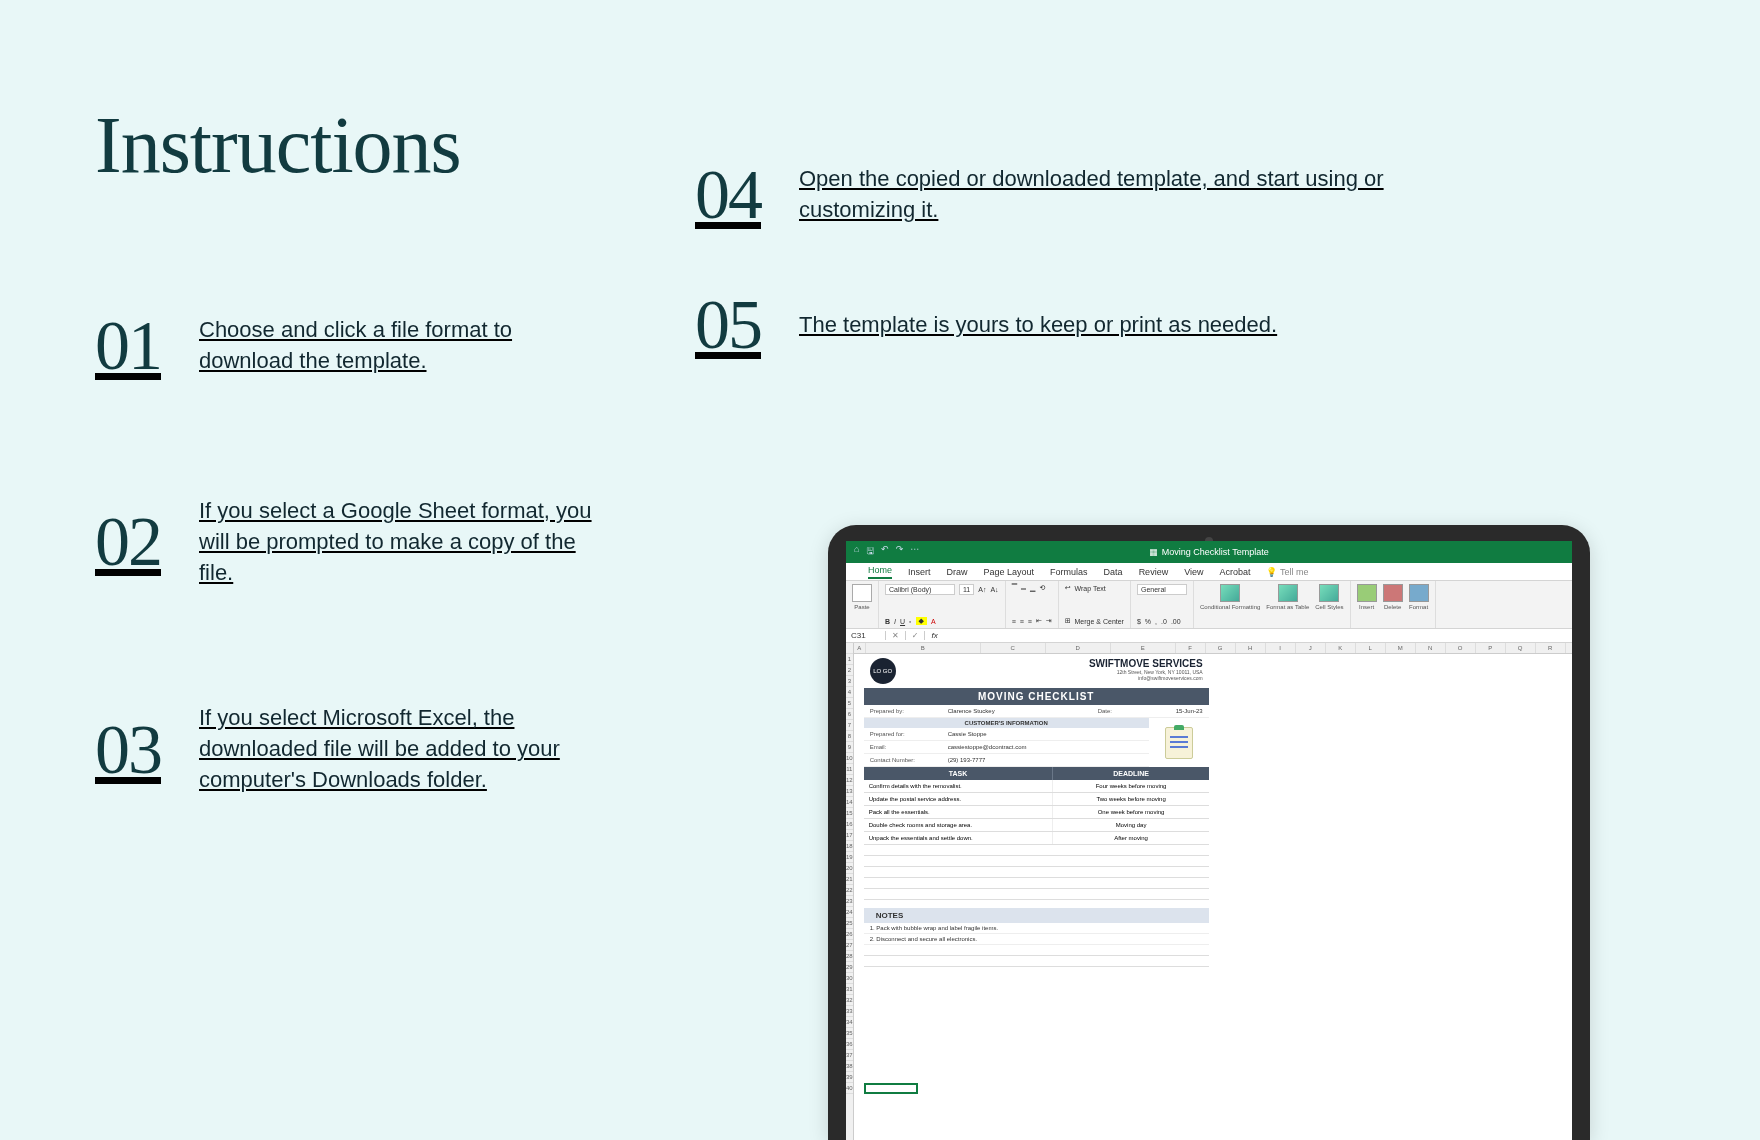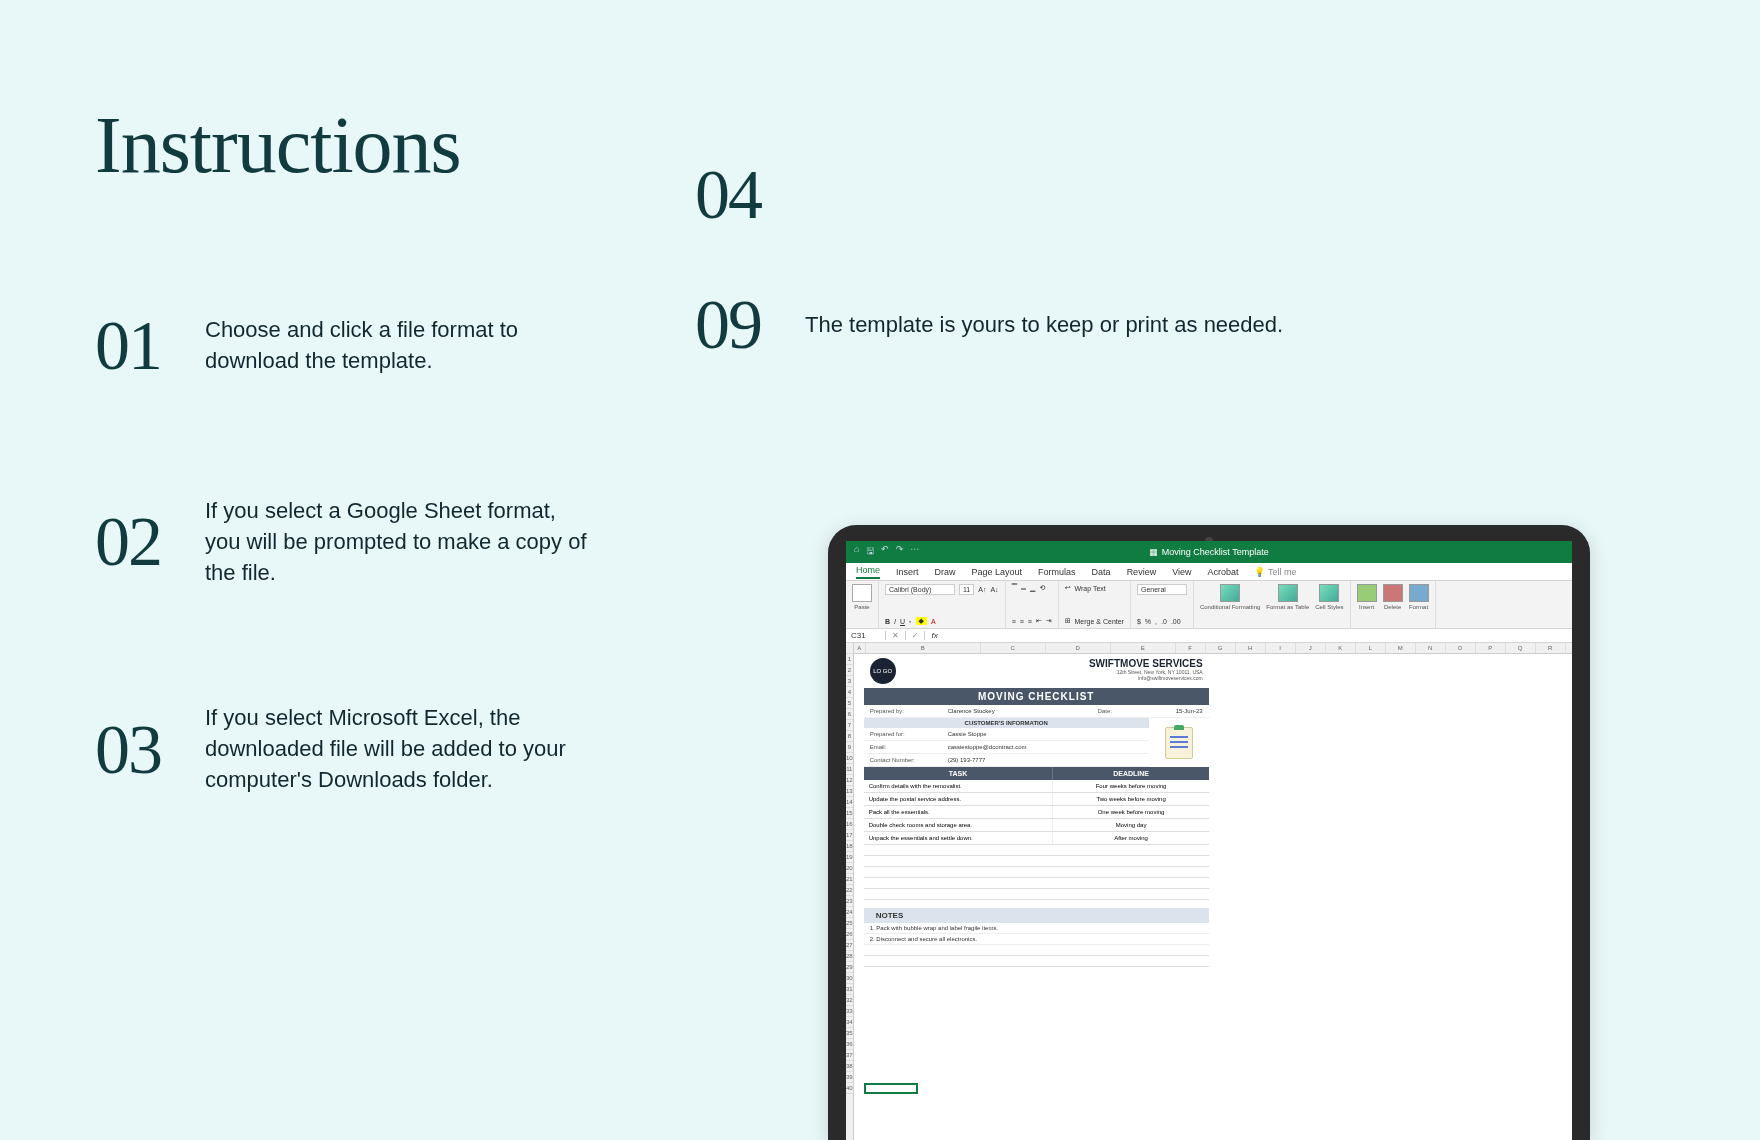--- a/index.html
+++ b/index.html
@@ -1,33 +1,33 @@
 <!DOCTYPE html>
 <html><head>
 <meta charset="utf-8">
 <style>
 * { margin: 0; padding: 0; box-sizing: border-box; }
 body { font-family: Georgia, 'Times New Roman', serif; background: #e8f7f7; width: 1760px; height: 1140px; overflow: hidden; position: relative; }
 .container { padding: 100px 80px 0 95px; display: flex; gap: 100px; }
 .left-col { width: 500px; }
 .right-col { width: 720px; }
 .title { font-size: 80px; font-weight: 400; color: #123b40; letter-spacing: -1px; margin-bottom: 120px; }
-.step { display: flex; gap: 20px; align-items: center; }
+.step { display: flex; gap: 14px; align-items: center; text-decoration: underline; }
 .left-col .step { margin-bottom: 115px; }
 .right-col .step { margin-bottom: 60px; }
 .step-num { font-size: 70px; font-weight: 400; color: #123b40; line-height: 1; letter-spacing: -2px; flex-shrink: 0; width: 90px; }
 .step-text { font-family: -apple-system, 'Segoe UI', sans-serif; font-size: 22px; color: #122830; line-height: 1.4; }
 .device { position: absolute; bottom: 0; right: 170px; width: 762px; height: 615px; background: #2a2a2a; border-radius: 28px 28px 0 0; padding: 16px 18px 0 18px; box-shadow: 0 4px 20px rgba(0,0,0,0.15); }
 .camera { position: absolute; top: 12px; left: 50%; transform: translateX(-50%); width: 8px; height: 8px; background: #444; border-radius: 50%; }
 .screen { background: #fff; width: 100%; height: 100%; overflow: hidden; }
 .excel-titlebar { background: #107c41; color: #fff; height: 22px; display: flex; align-items: center; font-family: 'Segoe UI', sans-serif; font-size: 9px; position: relative; }
 .tb-icons { display: flex; gap: 7px; padding-left: 8px; color: #cde; font-size: 9px; }
 .tb-title { position: absolute; left: 50%; transform: translateX(-50%); display: flex; align-items: center; gap: 4px; }
 .doc-ico { color: #fff; }
-.excel-menu { background: #fff; border-bottom: 1px solid #d4d4d4; height: 18px; display: flex; align-items: center; padding: 0 10px; gap: 16px; font-family: 'Segoe UI', sans-serif; font-size: 9px; color: #333; }
+.excel-menu { background: #fff; border-bottom: 1px solid #d4d4d4; height: 18px; display: flex; align-items: center; padding: 0 22px; gap: 16px; font-family: 'Segoe UI', sans-serif; font-size: 9px; color: #333; }
 .menu-item.active { color: #107c41; border-bottom: 2px solid #107c41; padding-bottom: 2px; }
 .ribbon { background: #f3f3f3; border-bottom: 1px solid #d4d4d4; height: 48px; display: flex; font-family: 'Segoe UI', sans-serif; font-size: 7px; color: #333; }
 .rib-grp { border-right: 1px solid #ddd; padding: 3px 6px; display: flex; flex-direction: column; justify-content: space-between; }
 .rib-row { display: flex; gap: 4px; align-items: center; }
 .rib-btn { background: #fff; border: 1px solid #ccc; padding: 1px 3px; font-size: 7px; color: #333; }
 .rib-lbl { font-size: 6px; color: #555; text-align: center; }
 .rib-big { display: flex; flex-direction: column; align-items: center; gap: 2px; }
 .big-ico { width: 20px; height: 18px; background: linear-gradient(135deg,#7db,#4a9); border: 1px solid #999; }
 .fmla-bar { background: #fff; border-bottom: 1px solid #d4d4d4; height: 14px; display: flex; align-items: center; font-family: 'Segoe UI', sans-serif; font-size: 8px; color: #333; }
 .name-box { width: 40px; border-right: 1px solid #ccc; padding: 0 5px; }
@@ -86,23 +86,24 @@
     </div>
     <div class="step">
       <div class="step-num">03</div>
       <div class="step-text">If you select Microsoft Excel, the downloaded file will be added to your computer's Downloads folder.</div>
     </div>
   </div>
   <div class="right-col">
     <div style="height:60px"></div>
     <div class="step">
       <div class="step-num">04</div>
-    </div>
-    <div class="step">
-      <div class="step-num">09</div>
+      <div class="step-text">Open the copied or downloaded template, and start using or customizing it.</div>
+    </div>
+    <div class="step">
+      <div class="step-num">05</div>
       <div class="step-text">The template is yours to keep or print as needed.</div>
     </div>
   </div>
 </div>
 
 <div class="device">
   <div class="camera"></div>
   <div class="screen">
     <div class="excel-titlebar">
       <div class="tb-icons">

